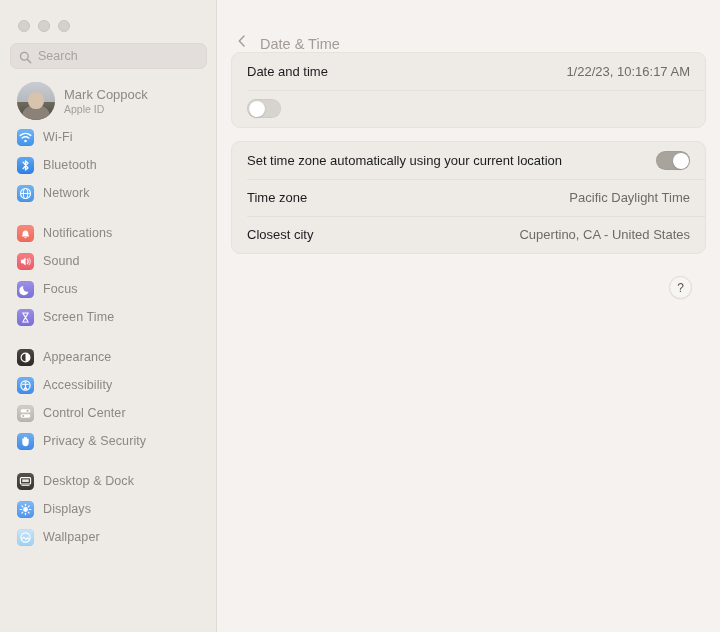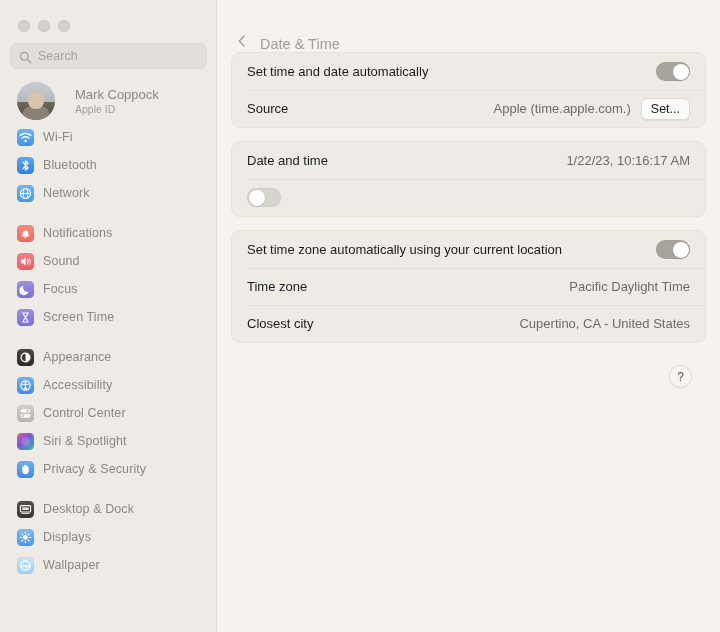--- a/index.html
+++ b/index.html
@@ -119,21 +119,21 @@
     border-radius: 50% 50% 45% 45%;
     background: #d8c3ad;
   }
   .avatar .body {
     position:absolute; left:50%; bottom:0;
     transform: translateX(-50%);
     width: 28px; height: 14px;
     border-radius: 10px 10px 0 0;
     background: #8a8279;
   }
-  .account-text { margin-left: 20px; line-height: 1.18; }
+  .account-text { margin-left: 9px; line-height: 1.18; }
   .account-name {
     font-size: 13px;
     color: #8e8884;
     font-weight: 400;
   }
   .account-sub {
     font-size: 10.5px;
     color: #a49d98;
     margin-top: 1px;
   }
@@ -431,28 +431,20 @@
             <svg viewBox="0 0 17 17" width="17" height="17">
               <rect x="3.6" y="4.2" width="9.8" height="3.4" rx="1.7" fill="#fff"></rect>
               <rect x="3.6" y="9.3" width="9.8" height="3.4" rx="1.7" fill="#fff"></rect>
               <circle cx="10.6" cy="5.9" r="1.1" fill="#b9b4ae"></circle>
               <circle cx="6.2" cy="11" r="1.1" fill="#b9b4ae"></circle>
             </svg>
           </span>
           <span class="nav-label">Control Center</span>
         </div>
         <div class="nav-item">
-          <span class="nav-icon" style="background:linear-gradient(135deg,#e05b8c,#7a5ad8 45%,#2fc2a8);">
-            <svg viewBox="0 0 17 17" width="17" height="17">
-              <circle cx="8.5" cy="8.5" r="4.3" fill="rgba(255,255,255,.18)"></circle>
-            </svg>
-          </span>
-          <span class="nav-label">Siri &amp; Spotlight</span>
-        </div>
-        <div class="nav-item">
           <span class="nav-icon" style="background:linear-gradient(#6fb0f2,#4089e6);">
             <svg viewBox="0 0 17 17" width="17" height="17">
               <path d="M5.3 8.4V6.1a.8.8 0 0 1 1.6 0v1.4V4.6a.8.8 0 0 1 1.6 0v2.9V4.9a.8.8 0 0 1 1.6 0v2.6V6.4a.8.8 0 0 1 1.6 0v3.4c0 2-1.3 3.5-3.2 3.5S5.3 11.9 5.3 10z" fill="#fff"></path>
             </svg>
           </span>
           <span class="nav-label">Privacy &amp; Security</span>
         </div>
       </div>
 
       <div class="nav-gap"></div>
@@ -506,34 +498,20 @@
       <div class="back-btn">
         <svg viewBox="0 0 16 16" width="16" height="16">
           <path d="M10 3L5.3 8L10 13" fill="none" stroke="#a39c96" stroke-width="1.4" stroke-linecap="round" stroke-linejoin="round"></path>
         </svg>
       </div>
       <div class="page-title">Date &amp; Time</div>
     </div>
 
     <div class="panel-area">
 
-      <div class="card">
-
-        <div class="row">
-          <span class="row-label">Set time and date automatically</span>
-          <div class="toggle on">
-            <div class="knob"></div>
-          </div>
-        </div>
-        <div class="row">
-          <span class="row-label">Source</span>
-          <span class="row-value spaced">Apple (time.apple.com.)</span>
-          <button class="btn">Set...</button>
-        </div>
-      </div>
 
       <div class="card">
         <div class="row">
           <span class="row-label">Date and time</span>
           <span class="row-value">1/22/23, 10:16:17 AM</span>
         </div>
         <div class="row">
           <div class="toggle off">
             <div class="knob"></div>
           </div>

